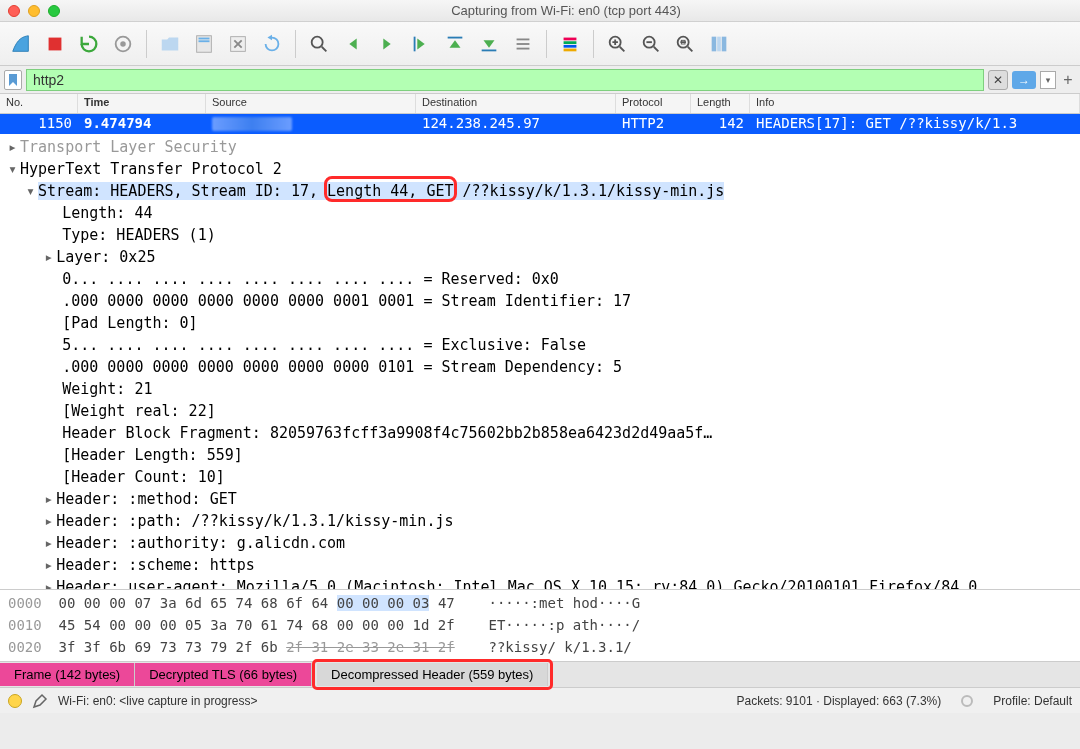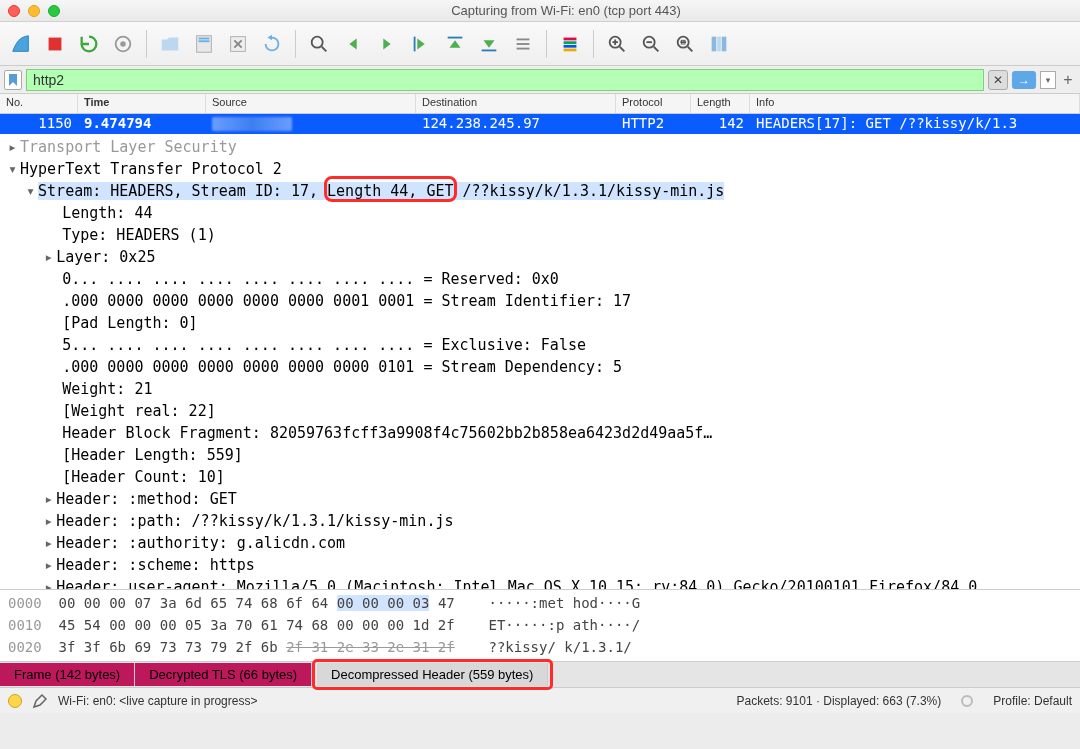--- a/index.html
+++ b/index.html
@@ -36,21 +36,21 @@
 .blur { background: linear-gradient(90deg, #6b9dff, #3d7ff0, #6b9dff); filter:blur(1px); width:80px; height:14px; border-radius:2px; margin-top:2px; }
 .details { background:white; height:456px; overflow:hidden; padding:2px 0; font-family: Menlo, Consolas, monospace; font-size:15px; line-height:22px; color:#000; border-bottom:1px solid #ccc; }
 .details .row { white-space:pre; padding-left:8px; }
 .details .tri { display:inline-block; width:12px; color:#666; }
 .details .highlight { background:#d0e4ff; display:inline; }
 .details .redbox { position:absolute; border:3px solid #ff2a2a; border-radius:8px; }
 .hex { background:white; height:72px; font-family: Menlo, Consolas, monospace; font-size:14px; line-height:22px; padding:2px 8px; border-bottom:1px solid #ccc; color:#444; }
 .hex .hilite { background:#d0e4ff; }
 .hex .strike { text-decoration:line-through; color:#999; }
 .tabs { height:26px; background:#e5e5e5; display:flex; align-items:center; border-bottom:1px solid #ccc; font-size:13px; }
-.tabs .tab { padding:4px 14px; border-right:1px solid #ccc; background:#be185d; }
+.tabs .tab { padding:4px 14px; border-right:1px solid #ccc; background:#ec4899; }
 .tabs .tab.active { background:#d8d8d8; }
 .tabs .redbox2 { border:3px solid #ff2a2a; border-radius:5px; padding:1px 2px; }
 .statusbar { height:25px; background:#f0f0f0; display:flex; align-items:center; padding:0 8px; gap:10px; font-size:12px; color:#333; }
 .statusbar .dot { width:14px; height:14px; border-radius:50%; background:#ffd54a; border:1px solid #caa520; }
 .statusbar .pencil { width:16px; height:16px; }
 .statusbar .right { margin-left:auto; display:flex; gap:20px; align-items:center; }
 .graycircle { width:12px; height:12px; border-radius:50%; border:2px solid #bbb; }
 </style>
 </head>
 <body>

